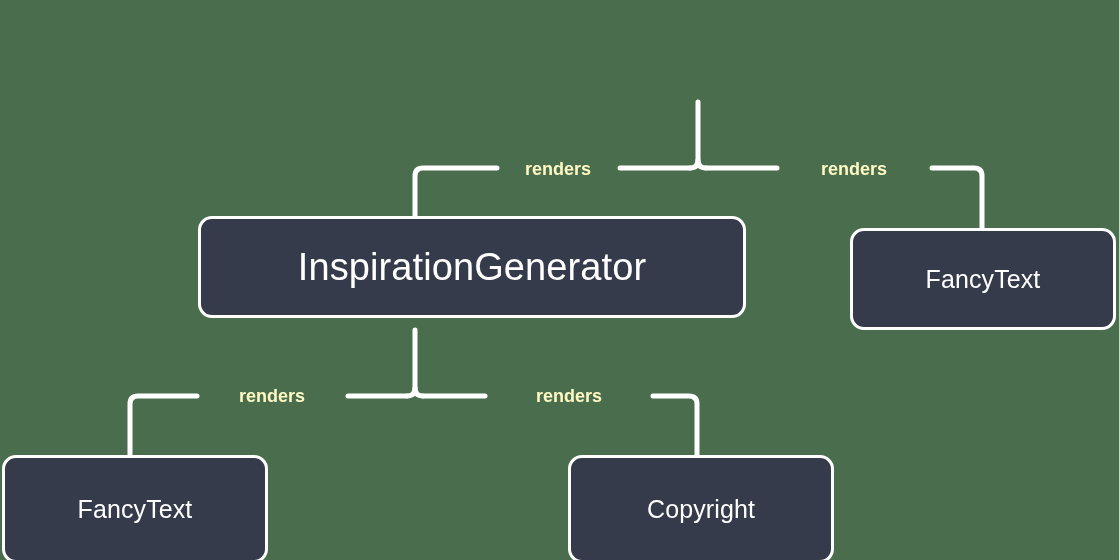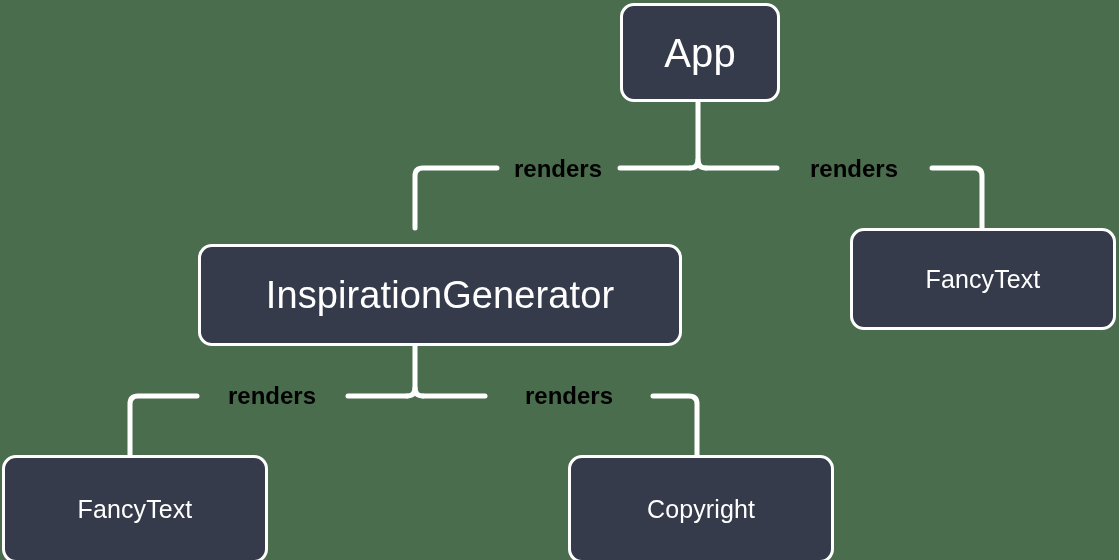--- a/index.html
+++ b/index.html
@@ -41,31 +41,31 @@
   .node-label {
     color: #ffffff;
     font-size: 25px;
     font-weight: 400;
     letter-spacing: 0.1px;
     line-height: 1;
     white-space: nowrap;
   }
   .edge-label {
     position: absolute;
-    color: #000000;
-    font-size: 24px;
+    color: #fef9c3;
+    font-size: 18px;
     font-weight: 700;
     line-height: 1;
     white-space: nowrap;
     transform: translate(-50%, -50%);
     z-index: 3;
   }
   
   #node-app        { left: 620px; top: 3px;   width: 160px; height: 99px; }
-  #node-inspgen    { left: 198px; top: 244px; width: 484px; height: 102px; }
+  #node-inspgen    { left: 198px; top: 216px; width: 548px; height: 102px; }
   #node-fancy-right{ left: 850px; top: 228px; width: 266px; height: 102px; }
   #node-fancy-left { left: 2px;   top: 455px; width: 266px; height: 108px; }
   #node-copyright  { left: 568px; top: 455px; width: 266px; height: 108px; }
   #node-app .node-label { font-size: 40px; }
   #node-inspgen .node-label { font-size: 38px; }
   
   #label-app-inspgen   { left: 558px; top: 169px; }
   #label-app-fancy     { left: 854px; top: 169px; }
   #label-insp-fancy    { left: 272px; top: 396px; }
   #label-insp-copy     { left: 569px; top: 396px; }
@@ -91,23 +91,20 @@
       <path d="M 415 388 Q 415 396 423 396"></path>
 
       <path d="M 407 396 L 348 396"></path>
       <path d="M 197 396 L 138 396 Q 130 396 130 404 L 130 455"></path>
 
       <path d="M 423 396 L 485 396"></path>
       <path d="M 653 396 L 689 396 Q 697 396 697 404 L 697 455"></path>
     </g>
   </svg>
 
-  <div class="node-box" id="node-app">
-    <span class="node-label">App</span>
-  </div>
 
   <div class="node-box" id="node-inspgen">
     <span class="node-label">InspirationGenerator</span>
   </div>
 
   <div class="node-box" id="node-fancy-right">
     <span class="node-label">FancyText</span>
   </div>
 
   <div class="node-box" id="node-fancy-left">

